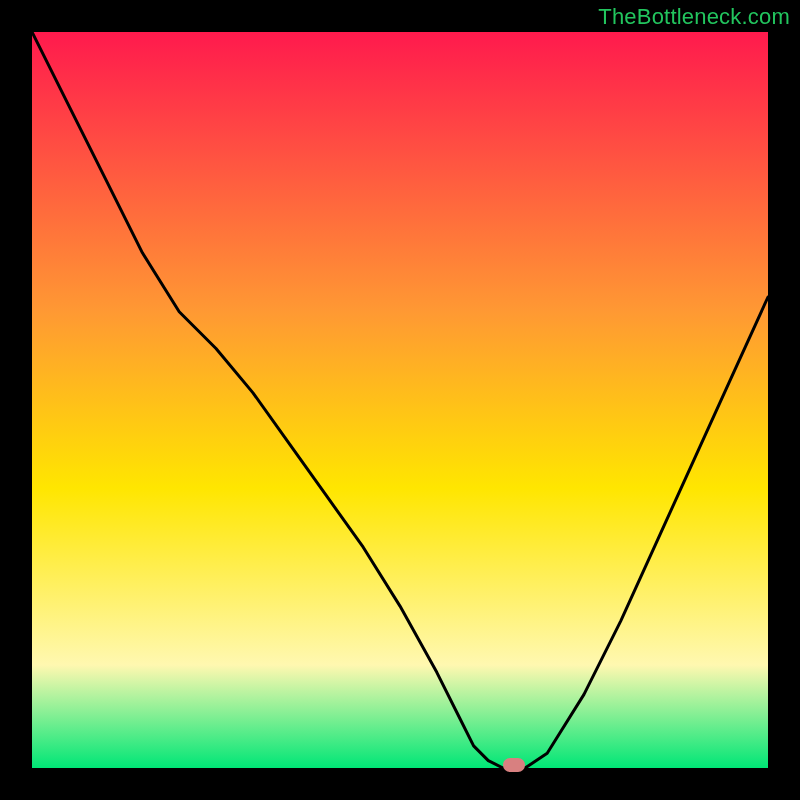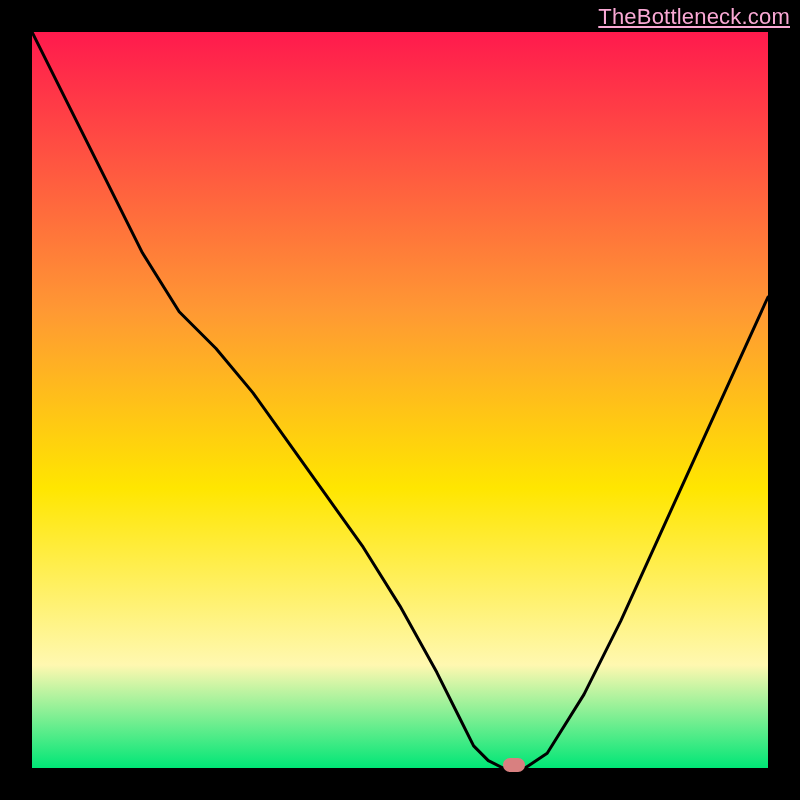--- a/index.html
+++ b/index.html
@@ -14,26 +14,25 @@
   .frame {
     position: relative;
     width: 800px;
     height: 800px;
     background: #000;
   }
   .watermark {
     position: absolute;
     top: 4px;
     right: 10px;
-    color: #f9a8d4;
+    color: #22c55e;
     font-size: 22px;
     font-weight: 500;
     letter-spacing: 0.2px;
     user-select: none;
-    text-decoration: underline;
   }
   .plot {
     position: absolute;
     left: 32px;
     top: 32px;
     width: 736px;
     height: 736px;
     box-sizing: border-box;
   }
   svg {

